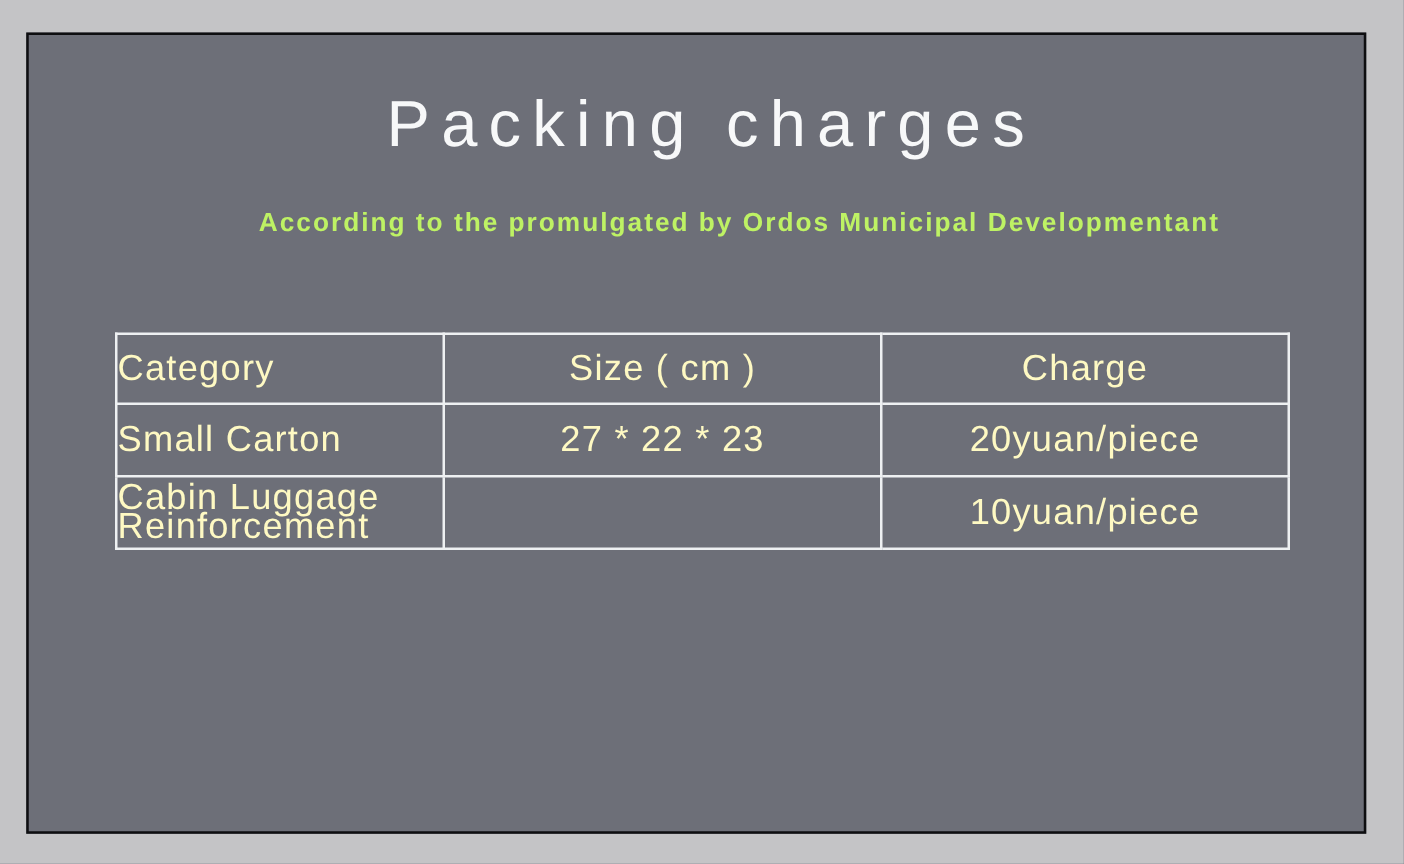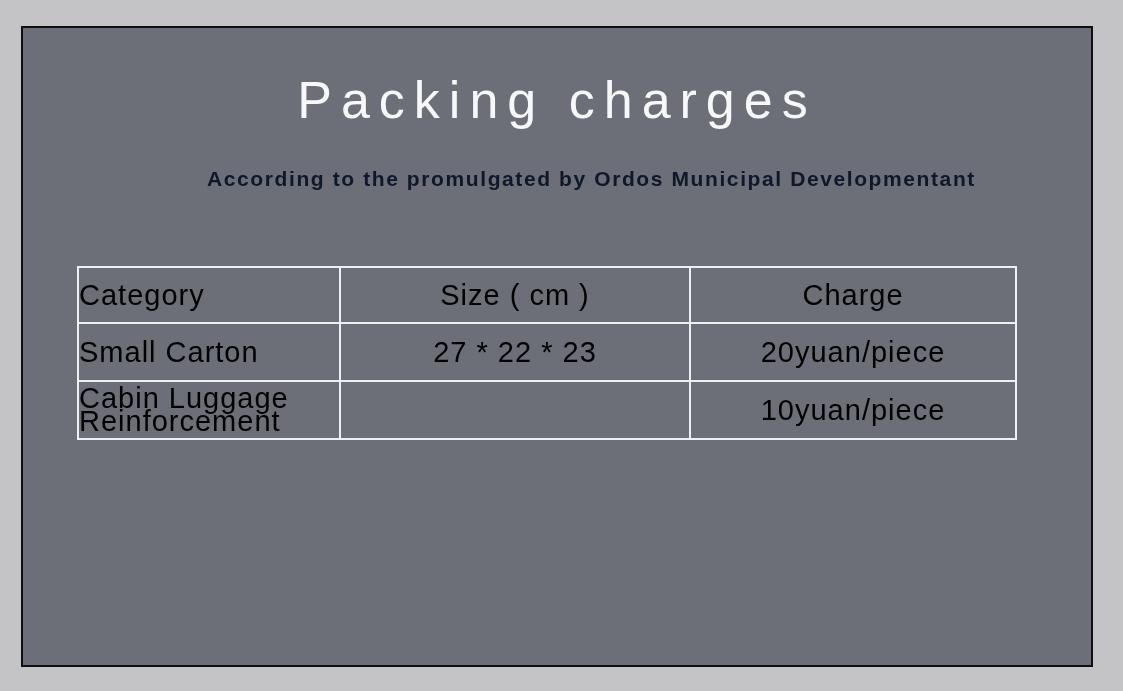--- a/index.html
+++ b/index.html
@@ -29,47 +29,48 @@
     top: 42px;
     left: 0;
     width: 100%;
     margin: 0;
     text-align: center;
     font-size: 52px;
     font-weight: 400;
     letter-spacing: 9px;
     color: #f7f8f9;
     white-space: nowrap;
+    padding-left: 12px;
   }
   .subtitle {
     position: absolute;
     top: 133px;
     left: 99px;
     width: 880px;
-    color: #0f172a;
+    color: #bef264;
     font-size: 21px;
     font-weight: 600;
     letter-spacing: 1.6px;
     line-height: 35px;
   }
   .subtitle .line1 {
     text-indent: 85px;
     white-space: nowrap;
   }
   .subtitle .line2 {
     white-space: nowrap;
   }
   table.charges {
     position: absolute;
-    left: 54px;
+    left: 69px;
     top: 238px;
     width: 938px;
     border-collapse: collapse;
     table-layout: fixed;
-    color: #000000;
+    color: #fef9c3;
   }
   table.charges th,
   table.charges td {
     border: 2px solid #eef0f2;
     font-weight: 400;
     font-size: 29px;
     letter-spacing: 1px;
     padding: 0;
     overflow: hidden;
   }

